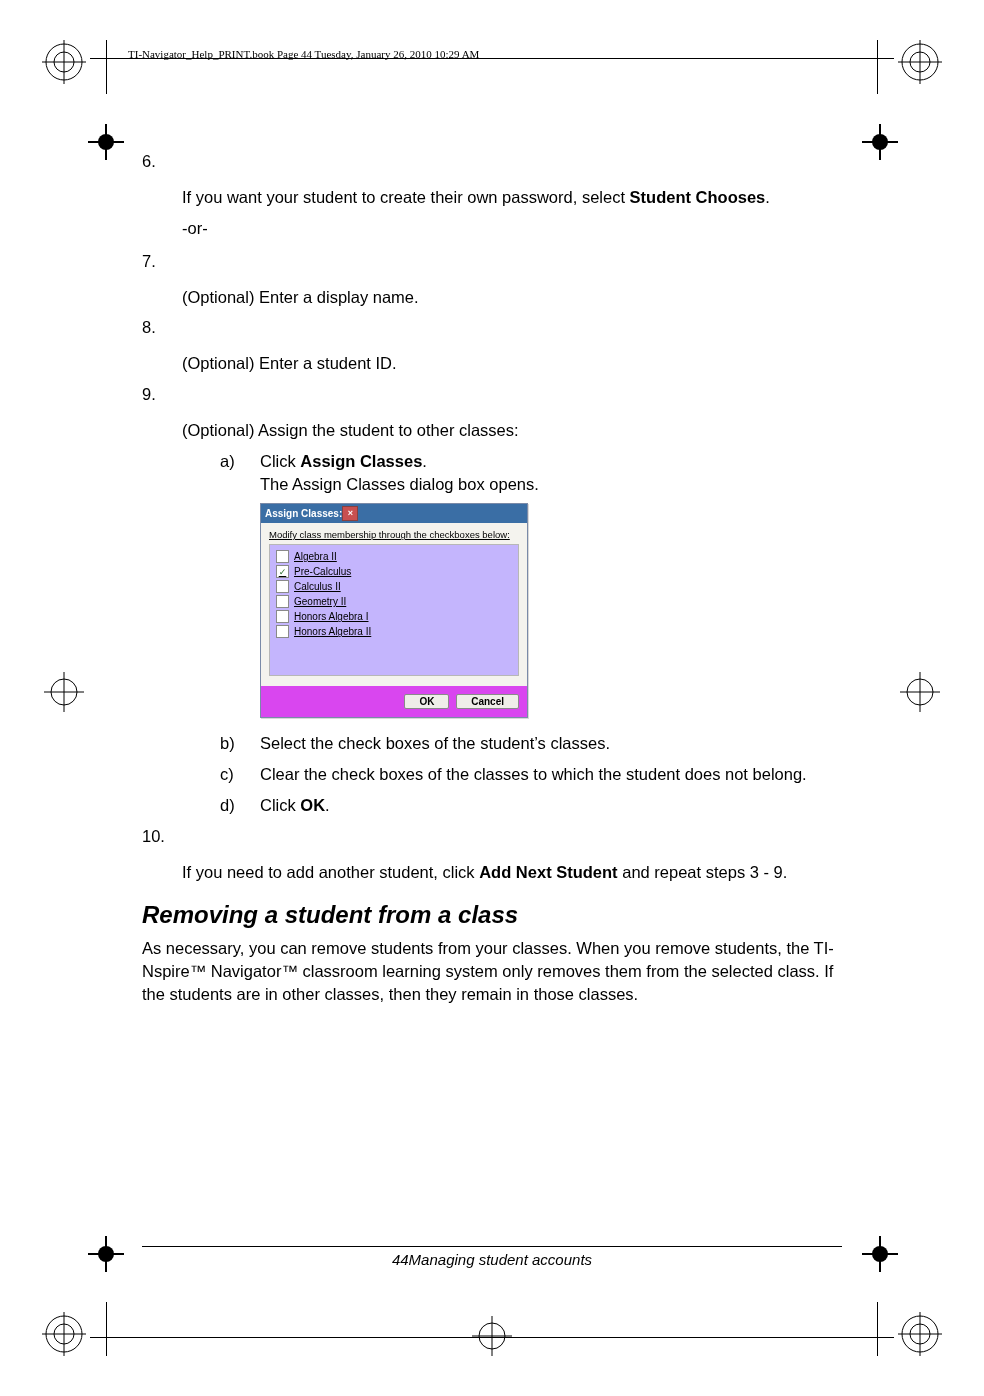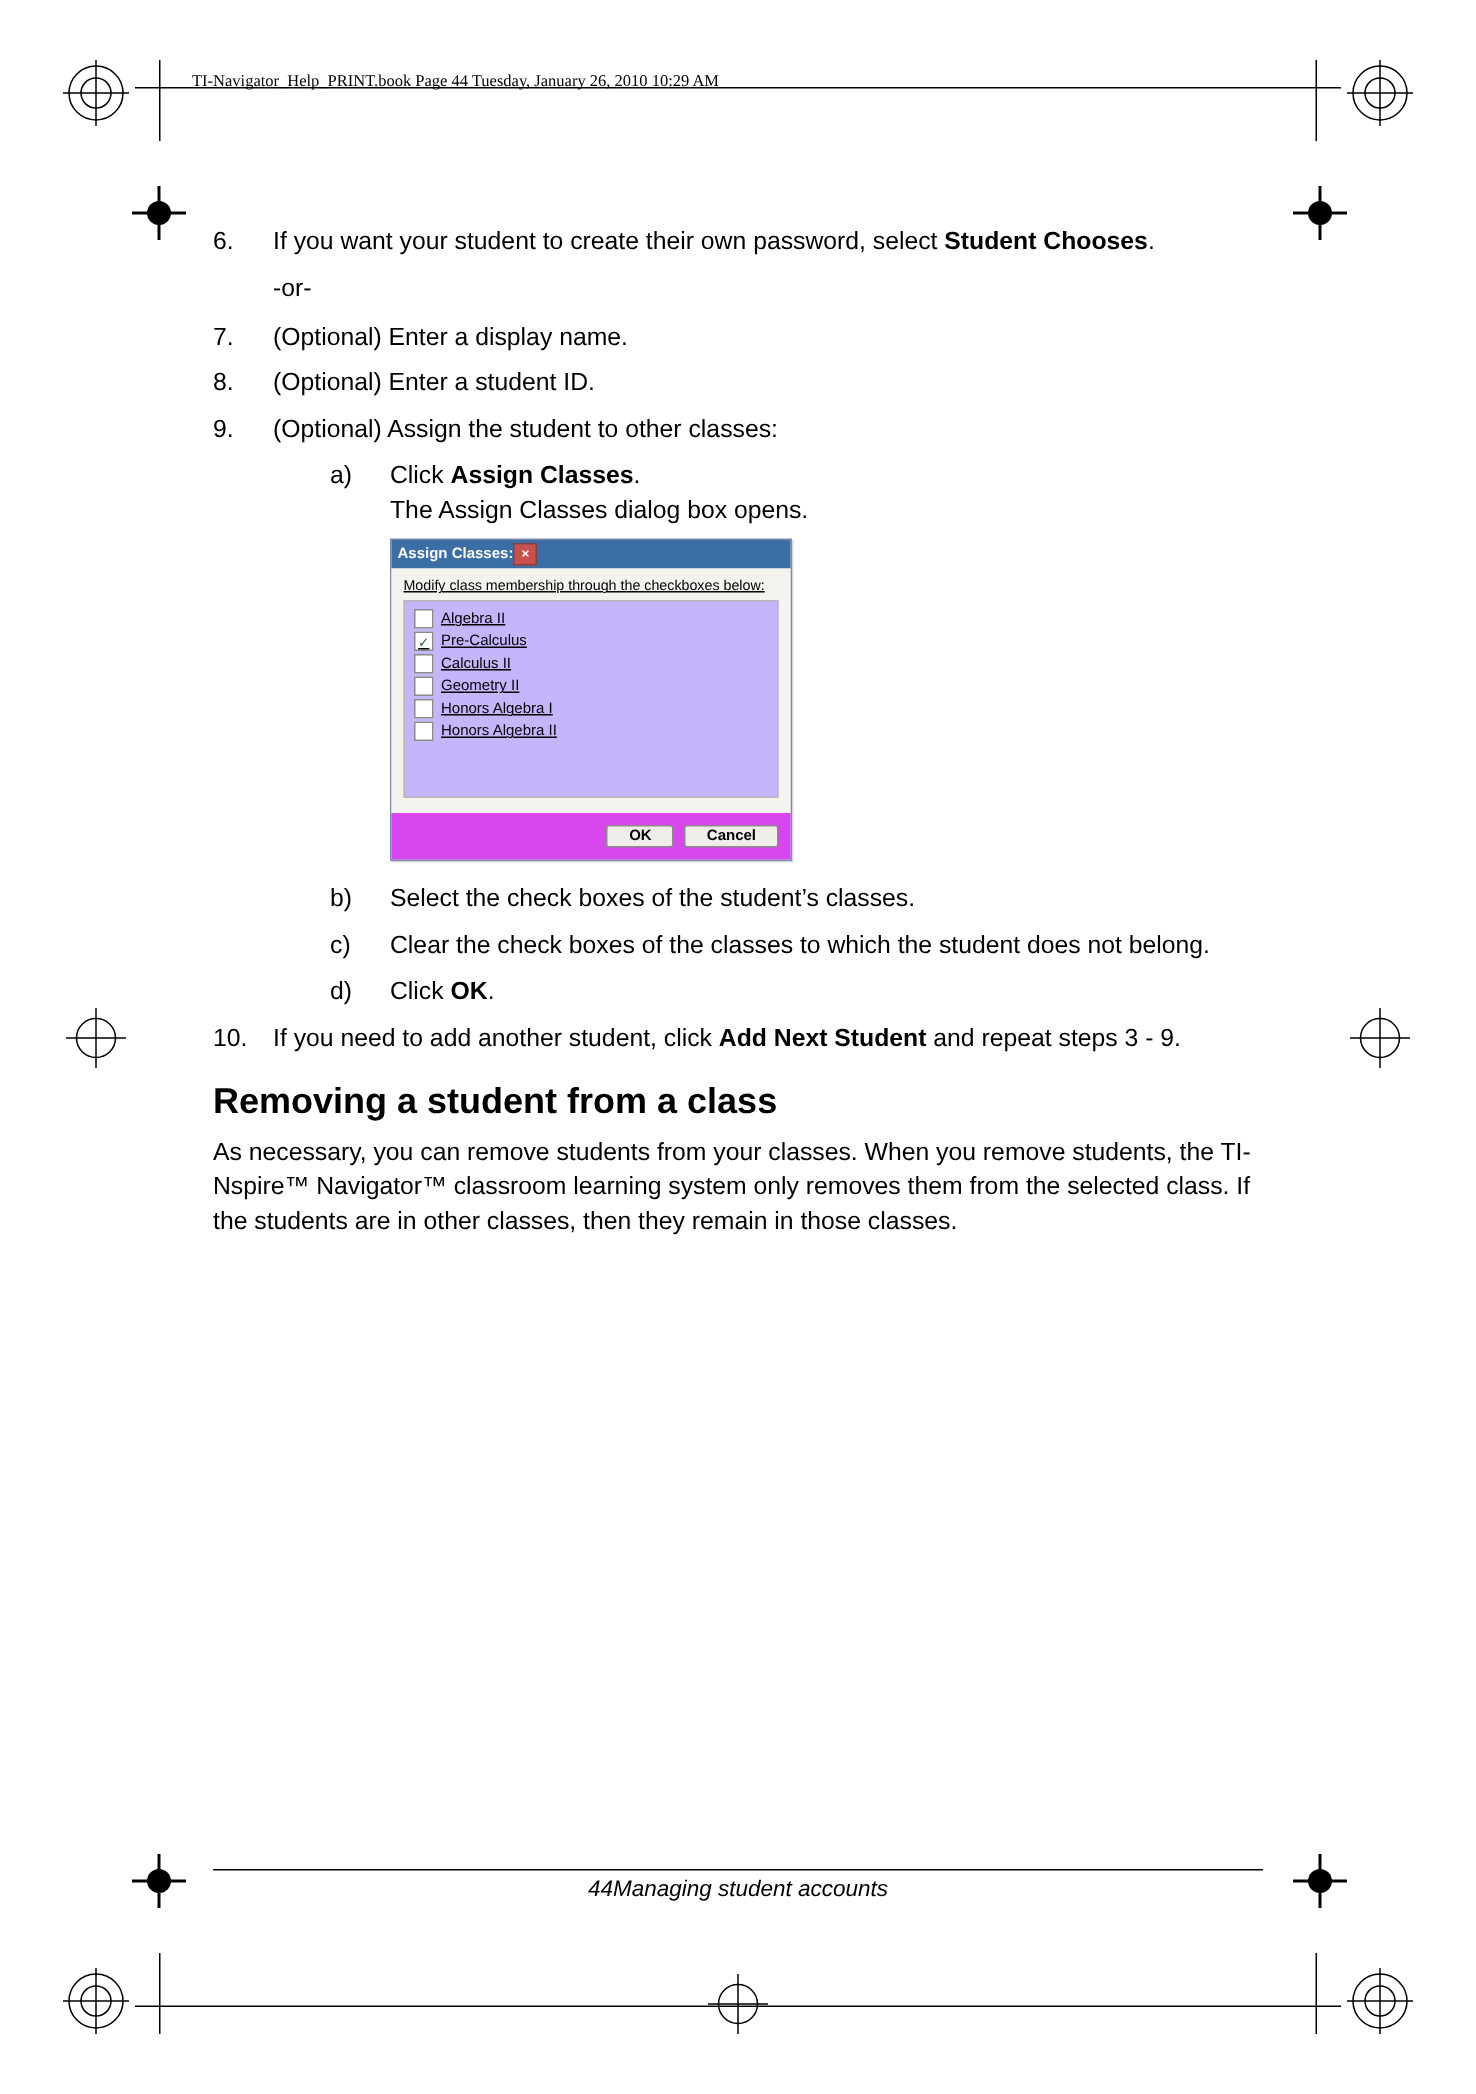--- a/index.html
+++ b/index.html
@@ -54,29 +54,30 @@
     width: 700px;
   }
 
   .li-row {
     display: flex;
     margin-bottom: 8px;
     font-size: 16.5px;
     line-height: 1.38;
   }
   .li-num { width: 40px; flex: 0 0 40px; }
-  .li-body { flex: 1; }
+  .li-body { flex: 1; margin-top: 36px; }
   .indent-block { margin-left: 40px; margin-bottom: 10px; font-size:16.5px; line-height:1.38; }
   .sub-row { display:flex; margin-left: 78px; margin-bottom:8px; font-size:16.5px; line-height:1.38; }
   .sub-lbl { width: 40px; flex:0 0 40px; }
   .sub-body { flex:1; }
   .dialog-wrap { margin-left:118px; margin-top:8px; margin-bottom:14px; }
 
   h2.section {
     font-family: Verdana, Arial, sans-serif;
+    font-style: italic;
     font-weight: bold;
     font-size: 24px;
     margin: 18px 0 8px 0;
   }
   .body-para { font-size:16.5px; line-height:1.38; }
 
   .footer {
     position:absolute;
     left:142px;
     width:700px;

